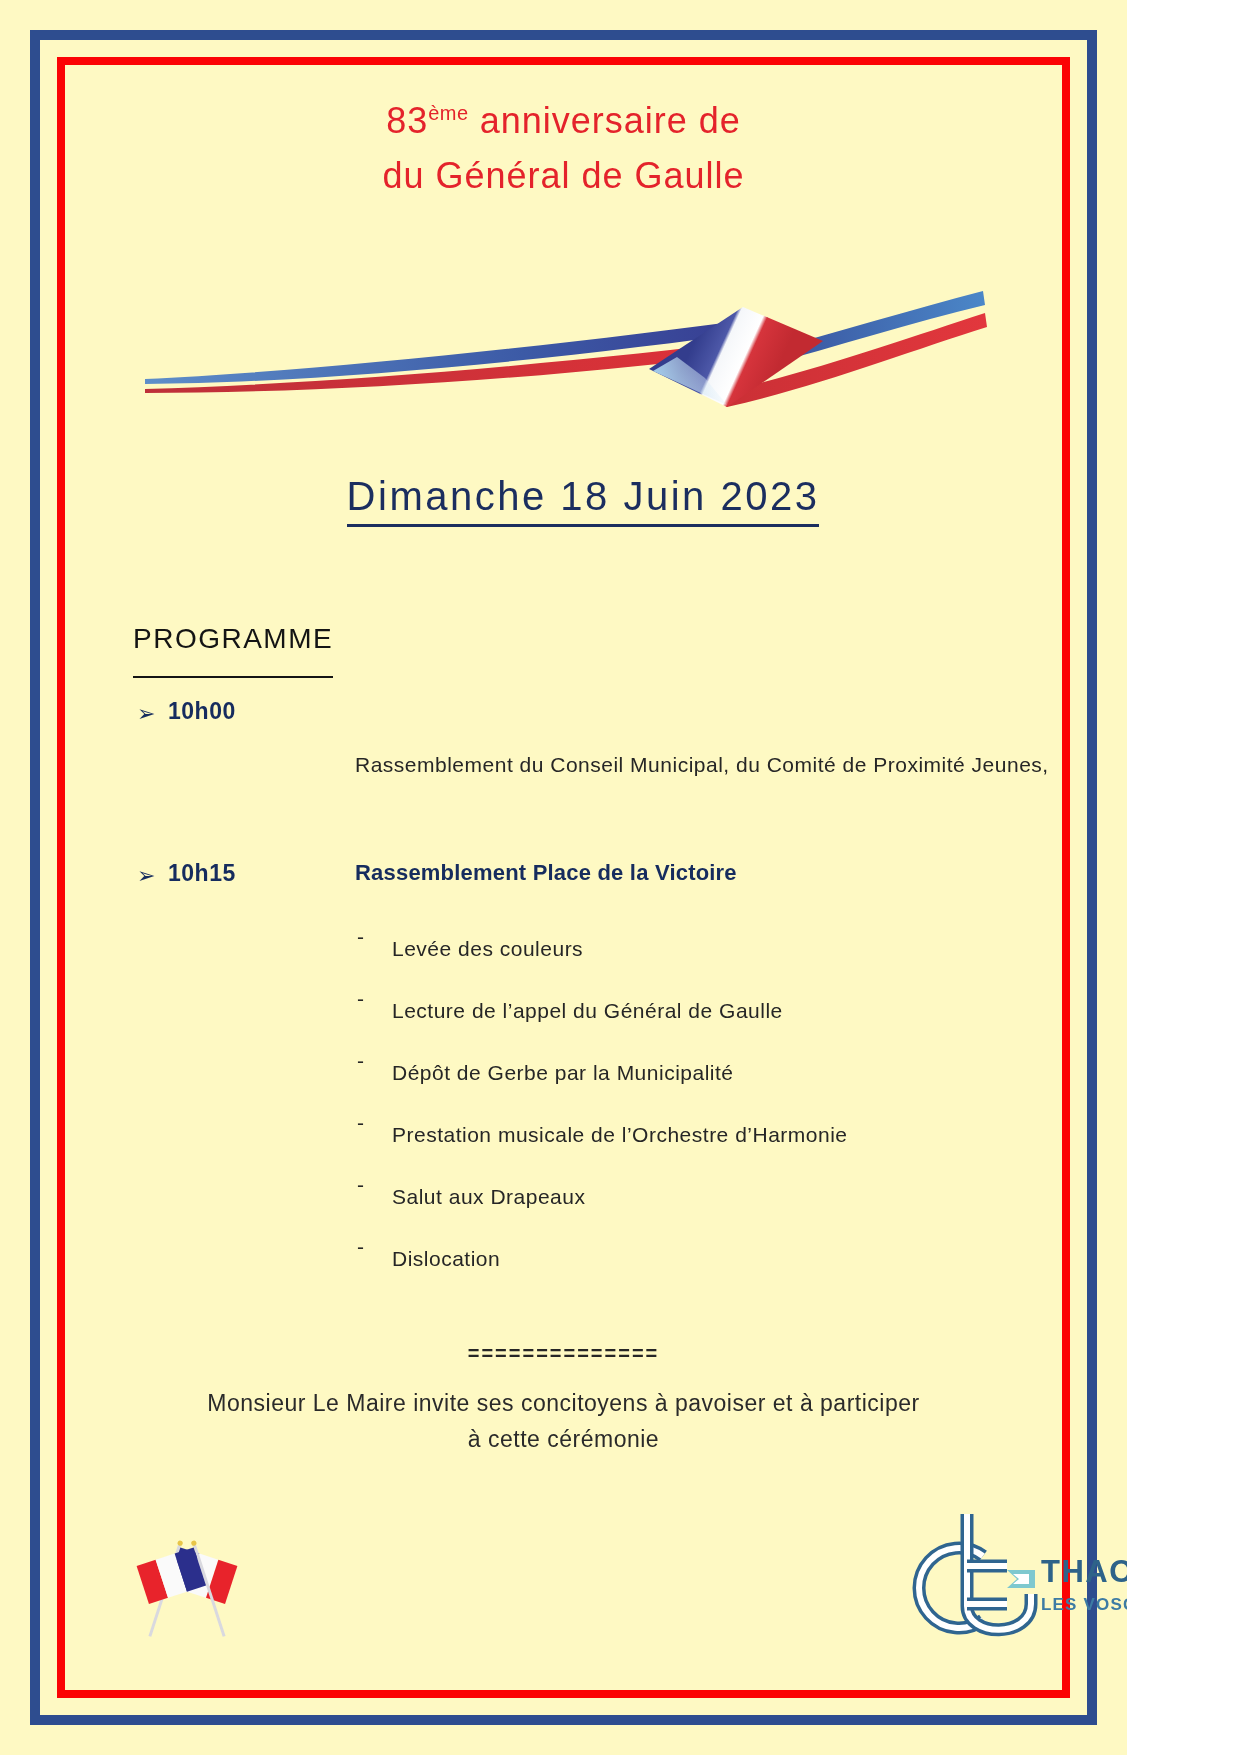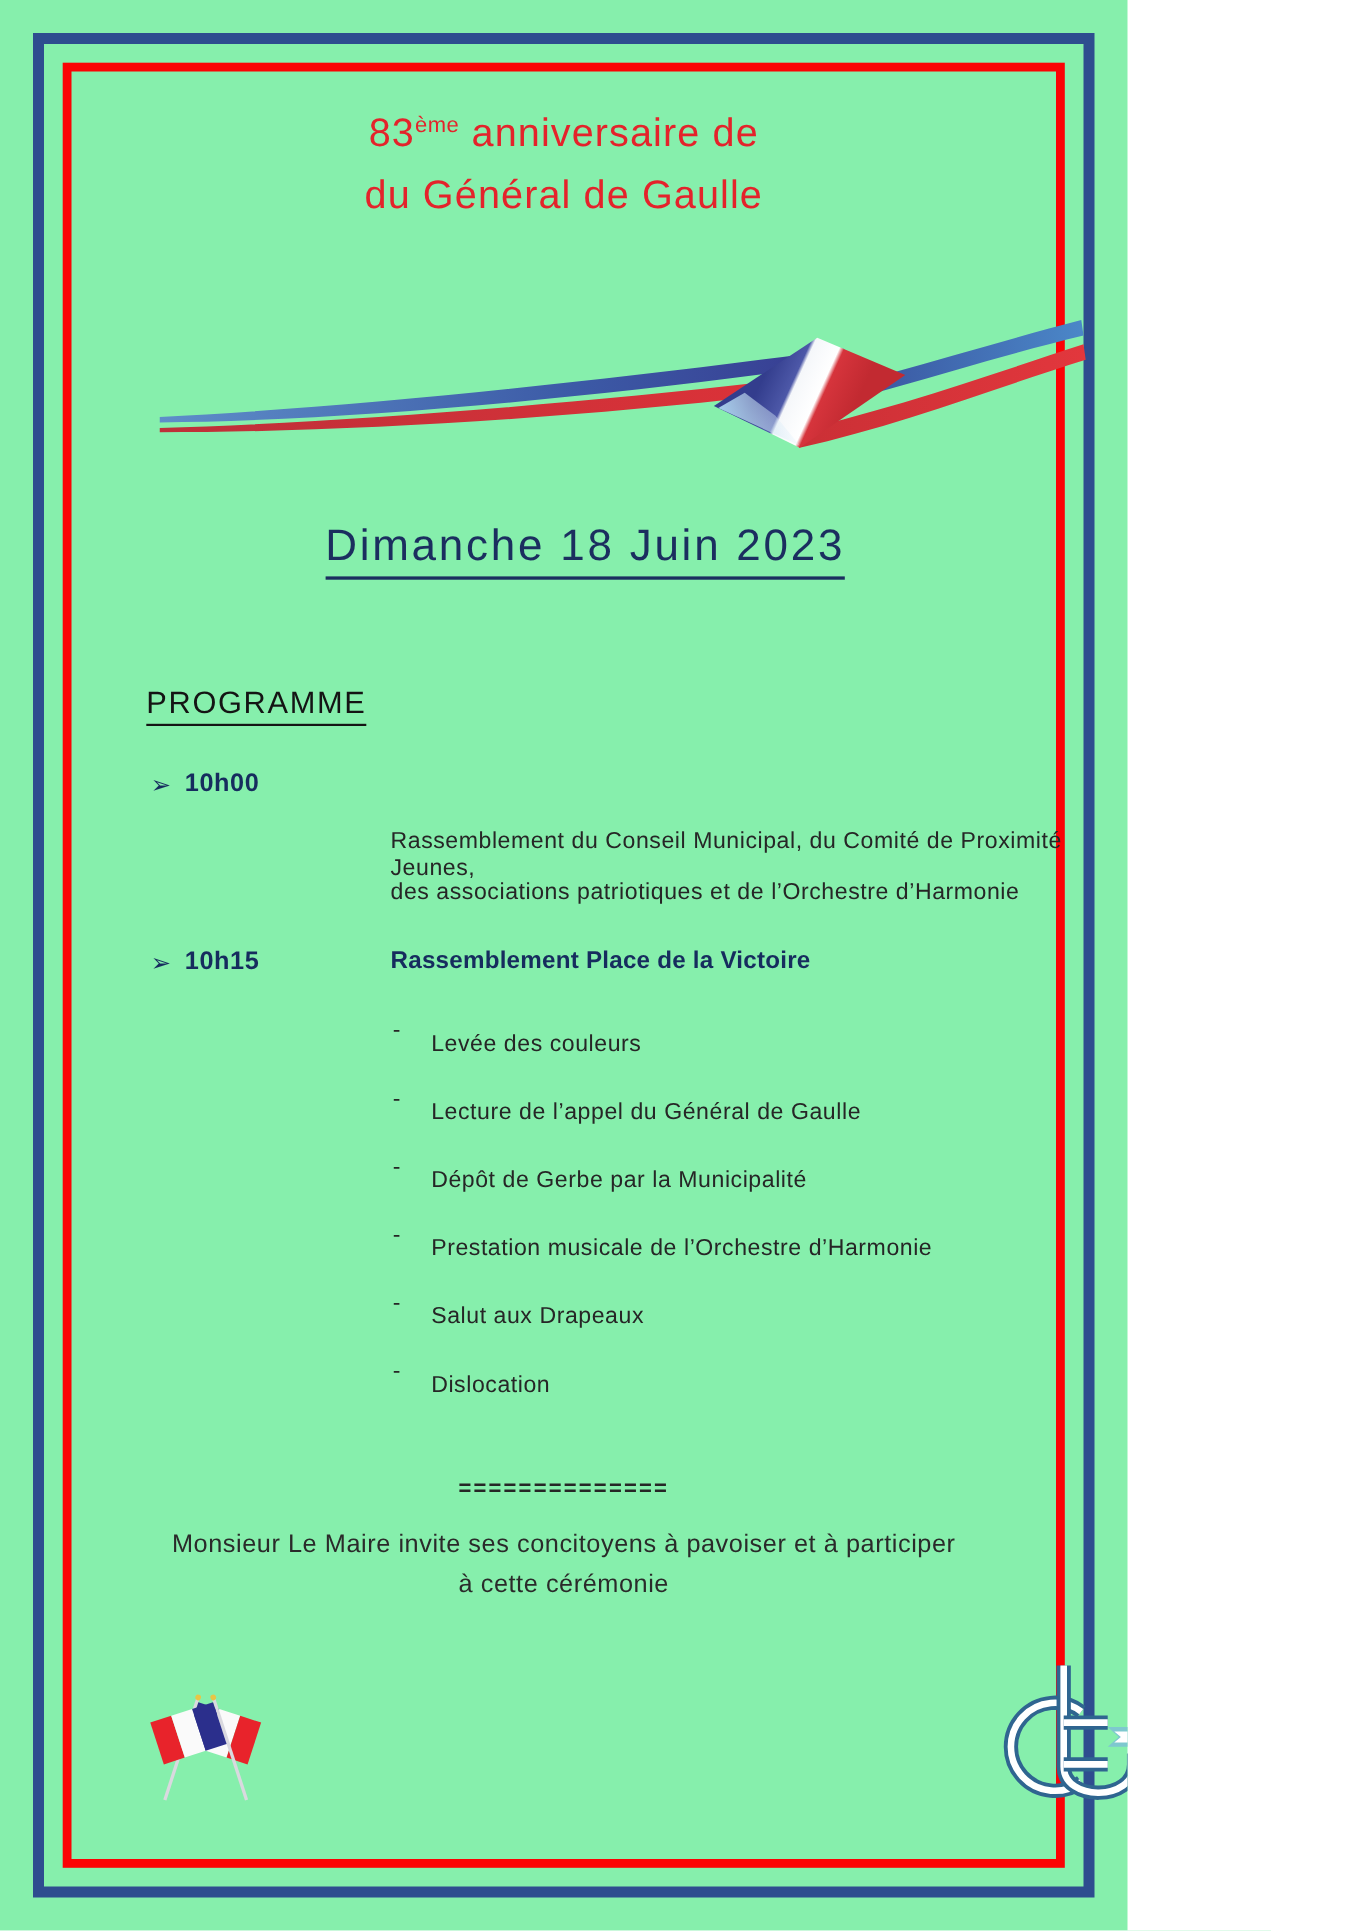--- a/index.html
+++ b/index.html
@@ -1,36 +1,36 @@
 <!DOCTYPE html>
 <html><head>
 <meta charset="utf-8">
 <style>
   html,body { margin:0; padding:0; background:#ffffff; }
   .page {
-    position:relative; width:1025px; height:1755px; background:#86efac;
+    position:relative; width:1127px; height:1755px; background:#fef9c3;
     font-family:"Liberation Sans", sans-serif; overflow:hidden;
   }
   .border-blue { position:absolute; left:30px; top:30px; right:30px; bottom:30px;
     border:10px solid #2E4D8F; }
   .border-red  { position:absolute; left:57px; top:57px; right:57px; bottom:57px;
     border:8px solid #FB0304; }
 
   .title { position:absolute; top:96px; left:0; right:0; text-align:center;
     color:#E4232B; font-size:36px; line-height:50px; letter-spacing:1px; font-weight:500; }
   .title .sup { font-size:20px; position:relative; top:-13px; letter-spacing:0.5px; }
 
   .ribbon-wrap { position:absolute; left:145px; top:283px; width:845px; height:130px; }
 
   .date-wrap { position:absolute; top:474px; left:0; right:0; text-align:center; }
   .date-wrap span { display:inline-block; color:#1B2E5F; font-size:40px; font-weight:500;
     letter-spacing:2.5px; border-bottom:3px solid #1B2E5F; padding-bottom:5px;margin-left:39px; }
 
   .programme { position:absolute; left:133px; top:623px; font-size:28px; letter-spacing:1.5px;
-    color:#141414; border-bottom:2px solid #141414; padding-bottom:3px; font-weight:500; }
+    color:#141414; border-bottom:2px solid #141414; padding-bottom:21px; font-weight:500; }
 
   .p-bullet { position:absolute; color:#162C5E; font-size:22px; }
   .p-time   { position:absolute; color:#162C5E; font-size:23px; font-weight:bold; letter-spacing:0.5px; }
   .p-title  { position:absolute; color:#162C5E; font-size:22px; font-weight:bold; letter-spacing:0.2px; }
   .p-desc   { position:absolute; color:#262626; font-size:21px; letter-spacing:0.5px; }
   .p-dash   { position:absolute; color:#262626; font-size:21px; }
   .p-sub    { position:absolute; color:#262626; font-size:21px; letter-spacing:0.5px;margin-top:12px; }
 
   .separator { position:absolute; top:1342px; left:0; right:0; text-align:center;
     color:#262626; font-size:20px; letter-spacing:2px; font-weight:bold; }
@@ -106,21 +106,20 @@
 
   <div class="date-wrap">
     <span>Dimanche 18 Juin 2023</span>
   </div>
 
   <div class="programme">PROGRAMME</div>
 
   <span class="p-bullet" style="left:137px; top:701px;">➢</span>
   <span class="p-time" style="left:168px; top:698px;">10h00</span>
   <span class="p-desc" style="left:355px; top:753px;">Rassemblement du Conseil Municipal, du Comité de Proximité Jeunes,</span>
-  <span class="p-desc" style="left:355px; top:799px;">des associations patriotiques et de l’Orchestre d’Harmonie</span>
 
   <span class="p-bullet" style="left:137px; top:863px;">➢</span>
   <span class="p-time" style="left:168px; top:860px;">10h15</span>
   <span class="p-title" style="left:355px; top:860px;">Rassemblement Place de la Victoire</span>
 
   <span class="p-dash" style="left:357px; top:925px;">-</span>
   <span class="p-sub" style="left:392px; top:925px;">Levée des couleurs</span>
   <span class="p-dash" style="left:357px; top:987px;">-</span>
   <span class="p-sub" style="left:392px; top:987px;">Lecture de l’appel du Général de Gaulle</span>
   <span class="p-dash" style="left:357px; top:1049px;">-</span>

